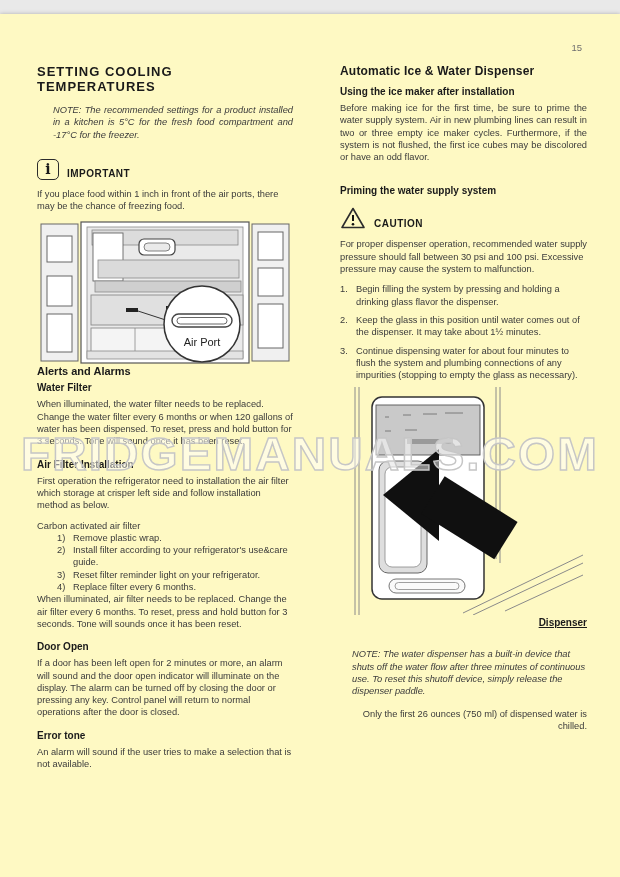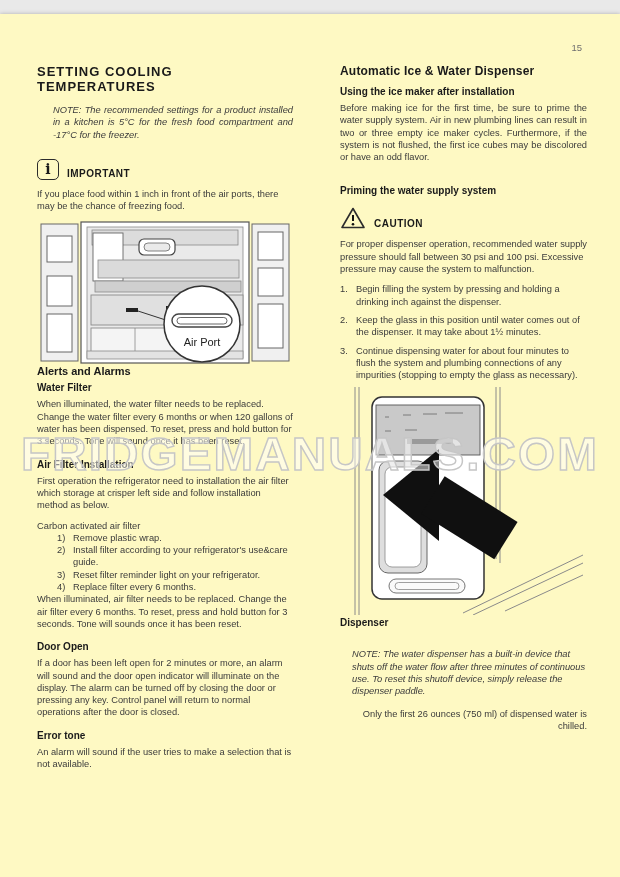--- a/index.html
+++ b/index.html
@@ -32,21 +32,21 @@
 
   ol.steps{list-style:none;counter-reset:s;margin:0;padding:0;}
   ol.steps li{counter-increment:s;position:relative;font-size:9.3px;line-height:12.3px;}
   ol.steps-paren{margin-left:20px;}
   ol.steps-paren li{padding-left:16px;}
   ol.steps-paren li::before{content:counter(s) ")";position:absolute;left:0;}
   ol.steps-dot li{padding-left:16px;margin-bottom:6px;}
   ol.steps-dot li::before{content:counter(s) ".";position:absolute;left:0;}
 
   .fig{display:block;margin:0 auto;}
-  .caption{font-size:10px;font-weight:bold;color:#1a1a1a;text-align:left;margin:2px 0 20px 0;}
+  .caption{font-size:10px;font-weight:bold;color:#1a1a1a;text-align:right;margin:2px 0 20px 0;text-decoration:underline;}
 
   .watermark{position:absolute;left:0;top:413px;width:620px;height:58px;z-index:30;pointer-events:none;}
   svg text.diagram-label{font-family:"Liberation Sans",sans-serif;}
 </style>
 </head>
 <body>
 
 <div id="page">
 
   <div class="page-num">15</div>
@@ -144,21 +144,21 @@
         <path d="M13 2.5 L24 21.5 L2 21.5 Z" fill="none" stroke="#2c2c2c" stroke-width="1.6" stroke-linejoin="round"></path>
         <line x1="13" y1="9" x2="13" y2="15" stroke="#111" stroke-width="2"></line>
         <circle cx="13" cy="18.2" r="1.3" fill="#111"></circle>
       </svg>
       <div class="badge-label">CAUTION</div>
     </div>
 
     <p class="mb8">For proper dispenser operation, recommended water supply pressure should fall between 30 psi and 100 psi. Excessive pressure may cause the system to malfunction.</p>
 
     <ol class="steps steps-dot mb8">
-        <li>Begin filling the system by pressing and holding a drinking inch against the dispenser.</li>
+        <li>Begin filling the system by pressing and holding a drinking glass flavor the dispenser.</li>
         <li>Keep the glass in this position until water comes out of the dispenser. It may take about 1½ minutes.</li>
         <li>Continue dispensing water for about four minutes to flush the system and plumbing connections of any impurities (stopping to empty the glass as necessary).</li>
       </ol>
 
     <svg class="fig" width="238" height="228" viewBox="0 0 238 228">
 
       <g stroke="#8a8a8a" stroke-width="1">
         <line x1="10" y1="0" x2="10" y2="228"></line>
         <line x1="14" y1="0" x2="14" y2="228"></line>
         <line x1="151" y1="0" x2="151" y2="172"></line>

